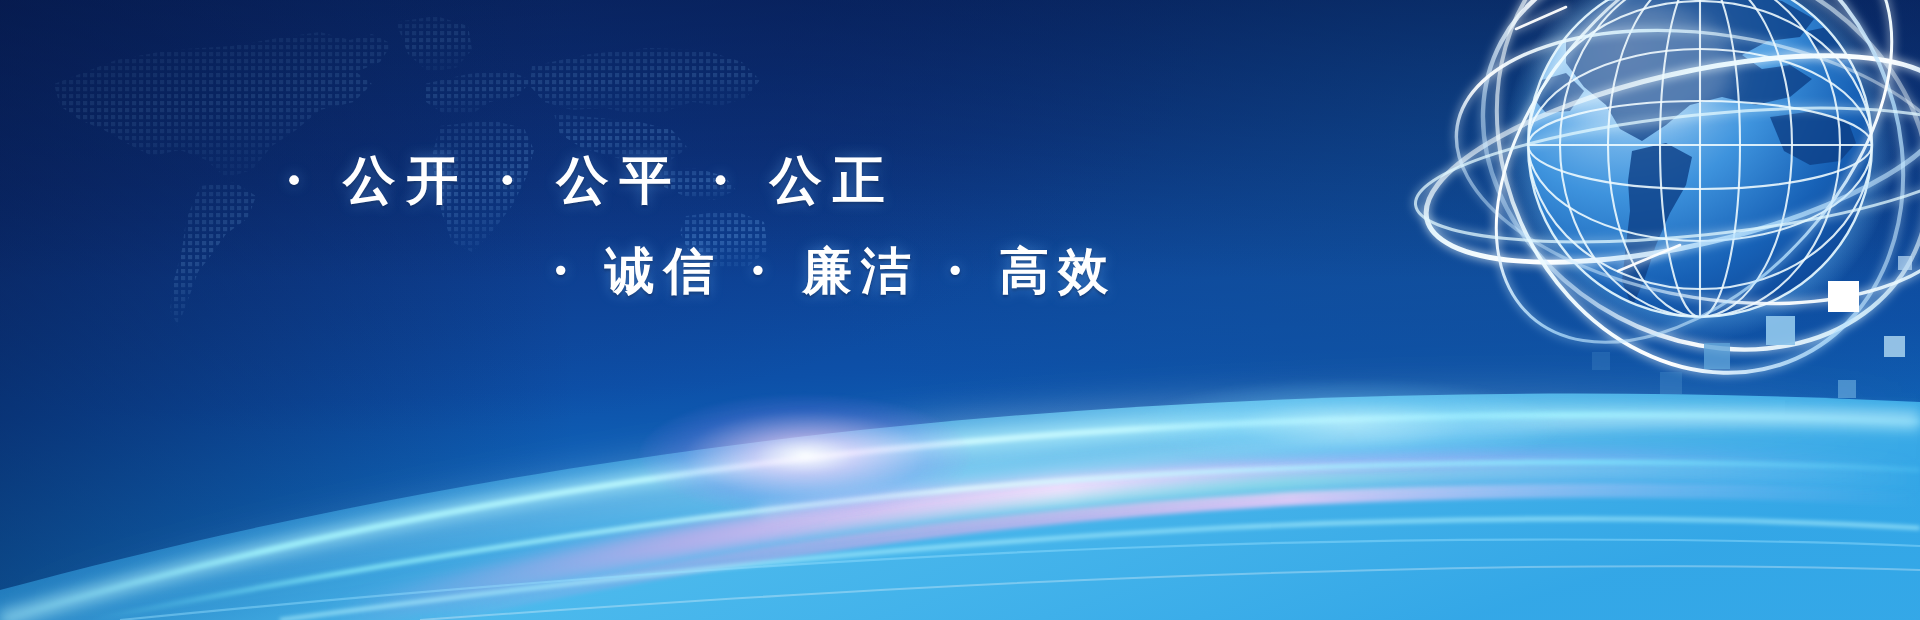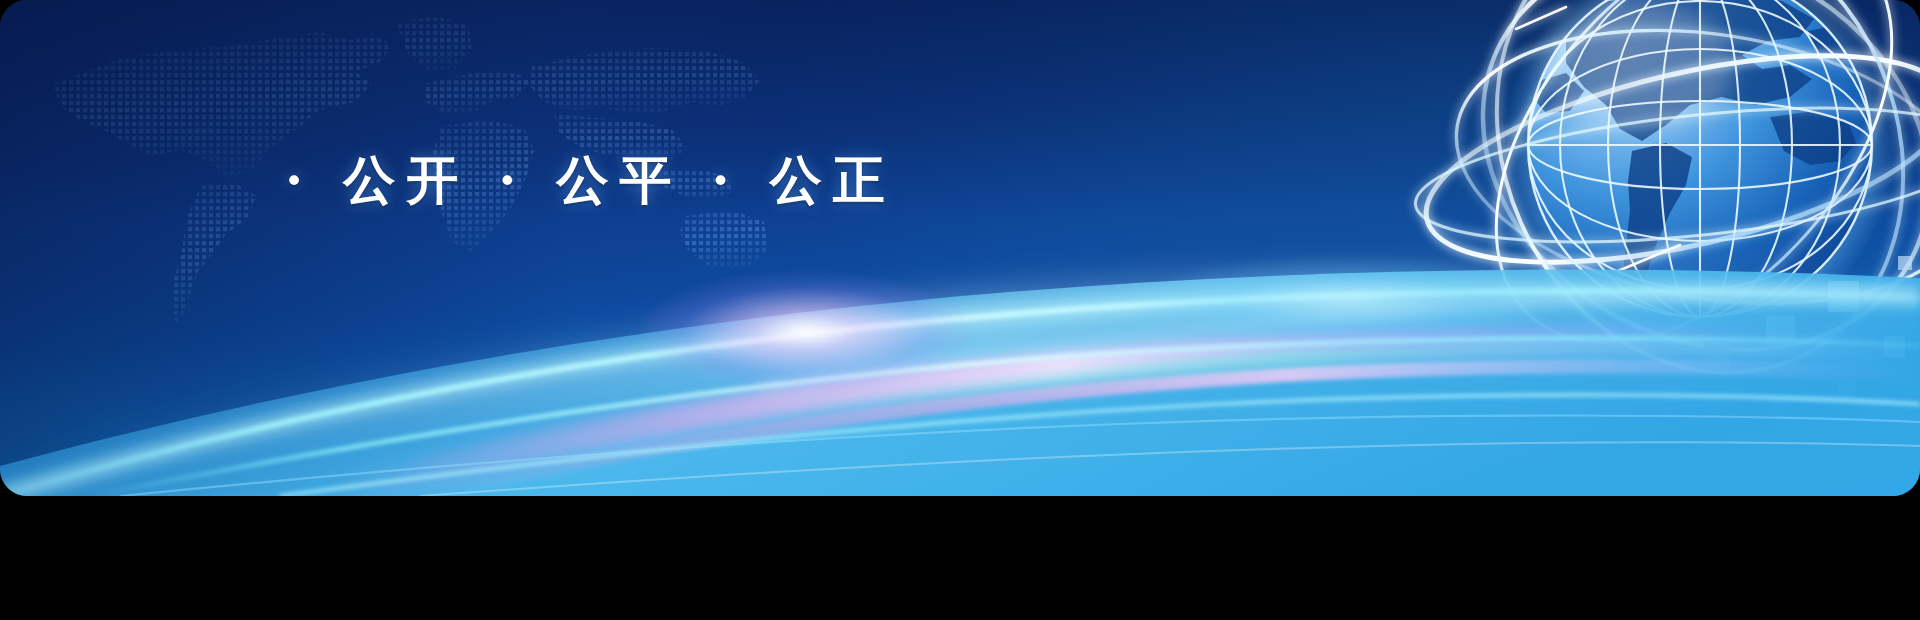--- a/index.html
+++ b/index.html
@@ -1,28 +1,27 @@
 <!DOCTYPE html>
 <html><head>
 <meta charset="utf-8">
 <style>
   html,body{margin:0;padding:0;background:#000;}
   *{box-sizing:border-box;}
 
   .banner{
     position:relative;
     width:1920px;
-    height:496px;
+    height:620px;
     overflow:hidden;
     font-family:"DejaVu Sans","Liberation Sans",sans-serif;
     background:
       radial-gradient(ellipse 1400px 700px at 18% 0%, #0f3a8a 0%, rgba(15,58,138,0) 62%),
       radial-gradient(ellipse 1200px 900px at 78% 18%, #11519e 0%, rgba(17,81,158,0) 60%),
       linear-gradient(177deg,#0b2d77 0%,#0d3583 26%,#0d50a8 58%,#1273c6 80%,#1f8ddb 100%);
-    border-radius: 27px;
   }
 
   
   .dotmap{
     position:absolute;
     left:20px; top:10px;
     width:760px; height:330px;
     opacity:.55;
     pointer-events:none;
   }
@@ -320,15 +319,16 @@
 
       <path d="M760,220 C1020,180 1320,146 1620,132 C1760,126 1870,126 1920,128" fill="none" stroke="rgba(220,240,255,.35)" stroke-width="10" filter="url(#wblur)"></path>
     </svg>
   </div>
 
   <div class="glowdot"></div>
   <div class="glowdot2"></div>
 
   <div class="slogan">
     <div class="line line1">· 公开 · 公平 · 公正</div>
+    <div class="line line2">· 诚信 · 廉洁 · 高效</div>
   </div>
 
 </div>
 
 </body></html>

